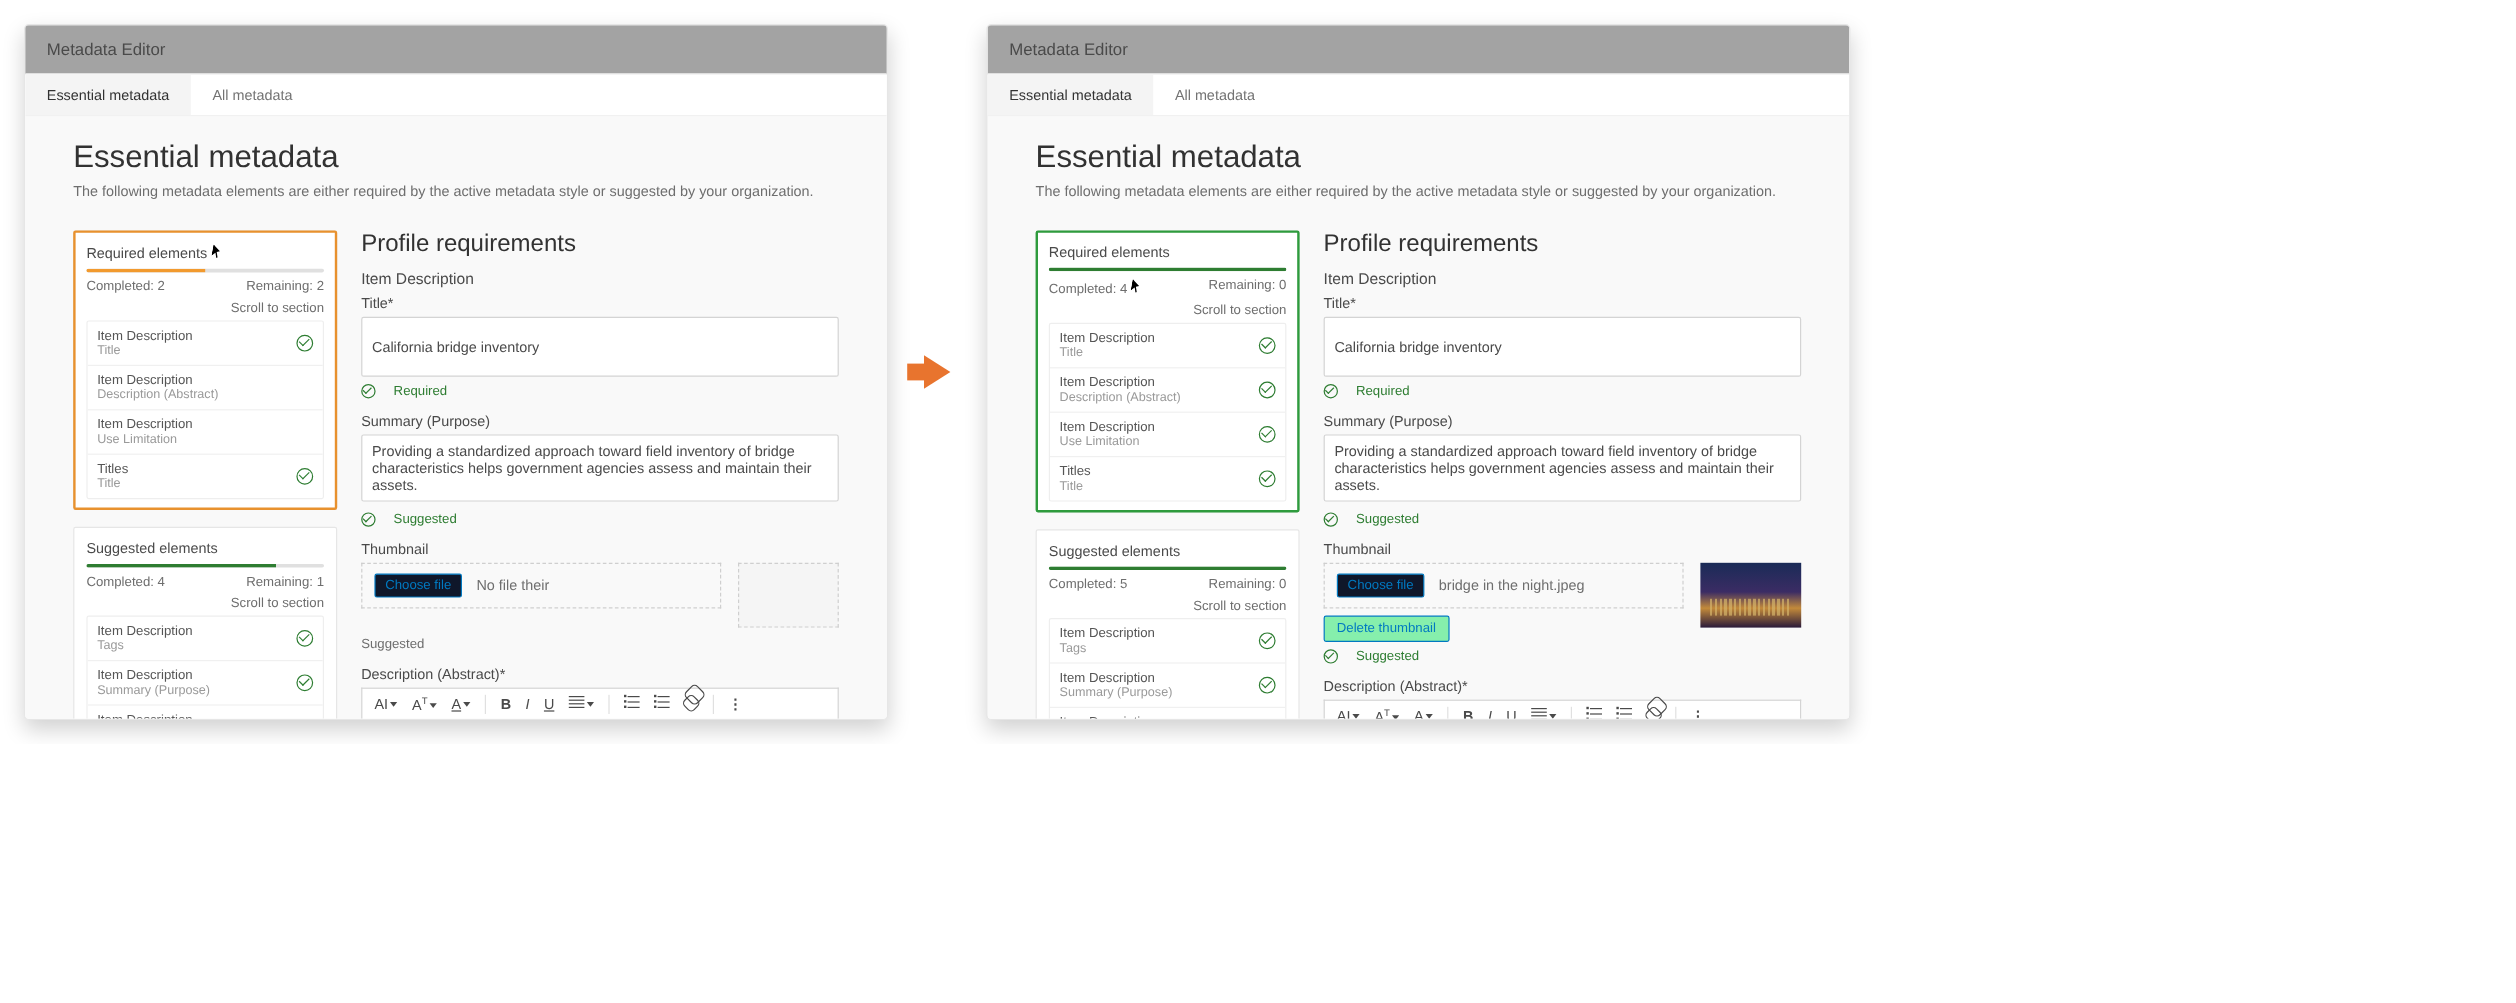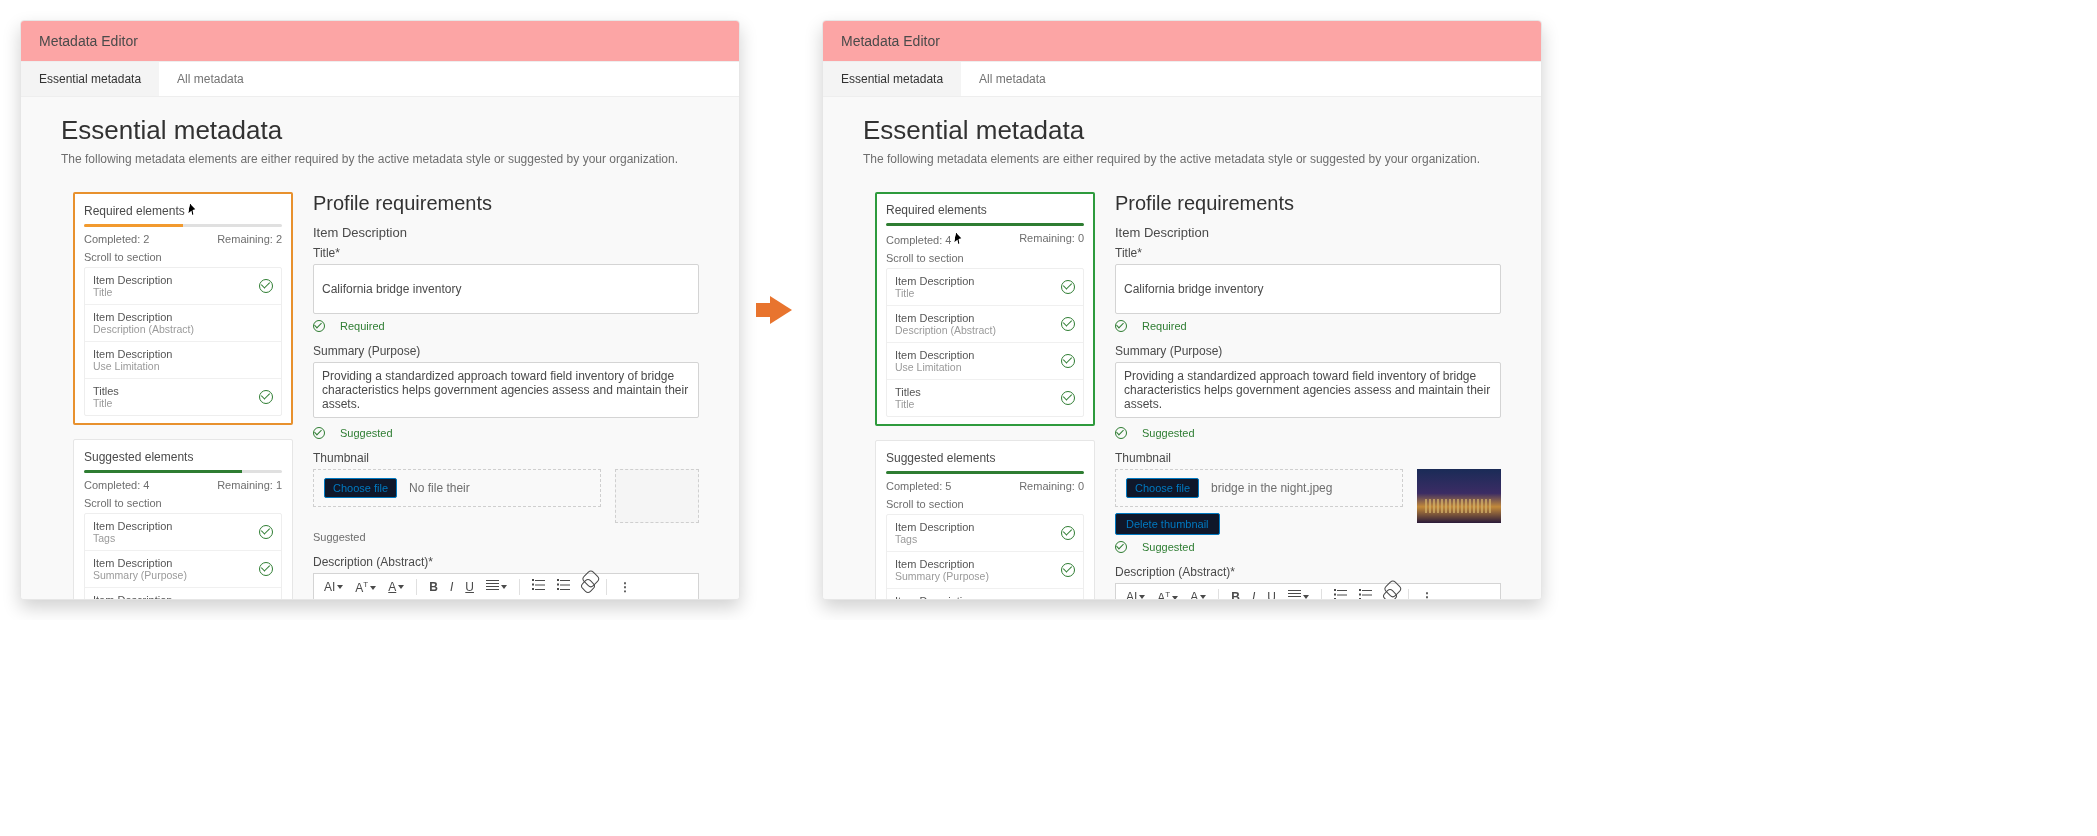--- a/index.html
+++ b/index.html
@@ -25,21 +25,21 @@
     overflow: hidden;
     height: 580px;
     display: flex;
     flex-direction: column;
   }
   .panel-header {
     padding: 12px 18px;
     font-size: 14px;
     color: #4a4a4a;
     border-bottom: 1px solid #eee;
-    background: #fca5a5;
+    background: #a3a3a3;
   }
   .tabbar {
     display: flex;
     border-bottom: 1px solid #eee;
     background: #fff;
   }
   .tab {
     padding: 10px 18px;
     font-size: 12px;
     color: #737373;
@@ -63,21 +63,20 @@
   }
   .page-sub {
     font-size: 12px;
     color: #6e6e6e;
     margin-bottom: 26px;
   }
   .columns {
     display: flex;
     gap: 20px;
     align-items: flex-start;
-    margin-left: 12px;
   }
   .sidebar {
     width: 220px;
     flex: 0 0 220px;
     font-size: 11px;
   }
   .card {
     border: 1px solid #e6e6e6;
     background: #fff;
     border-radius: 2px;
@@ -105,20 +104,21 @@
     display: flex;
     justify-content: space-between;
     font-size: 11px;
     color: #6e6e6e;
     margin-bottom: 6px;
   }
   .scroll-label {
     font-size: 11px;
     color: #6e6e6e;
     margin-bottom: 4px;
+    text-align: right;
   }
   .section-list {
     border: 1px solid #eee;
     border-radius: 2px;
     overflow: hidden;
   }
   .sect-item {
     border-bottom: 1px solid #f0f0f0;
     padding: 6px 8px;
     display: flex;
@@ -237,21 +237,21 @@
   }
   .thumb-preview-img::before {
     content:"";
     position:absolute; bottom:10px; left:8px; right:8px; height:14px;
     background: repeating-linear-gradient(90deg,#d4b36a 0 2px, transparent 2px 4px);
     opacity:0.7;
   }
   .del-thumb {
     border: 1px solid #0079c1;
     color: #0079c1;
-    background: #0f172a;
+    background: #86efac;
     font-size: 11px;
     padding: 4px 10px;
     cursor: pointer;
     margin-top: 6px;
     border-radius: 2px;
     display:inline-block;
   }
   .toolbar {
     border: 1px solid #d4d4d4;
     border-bottom: none;

